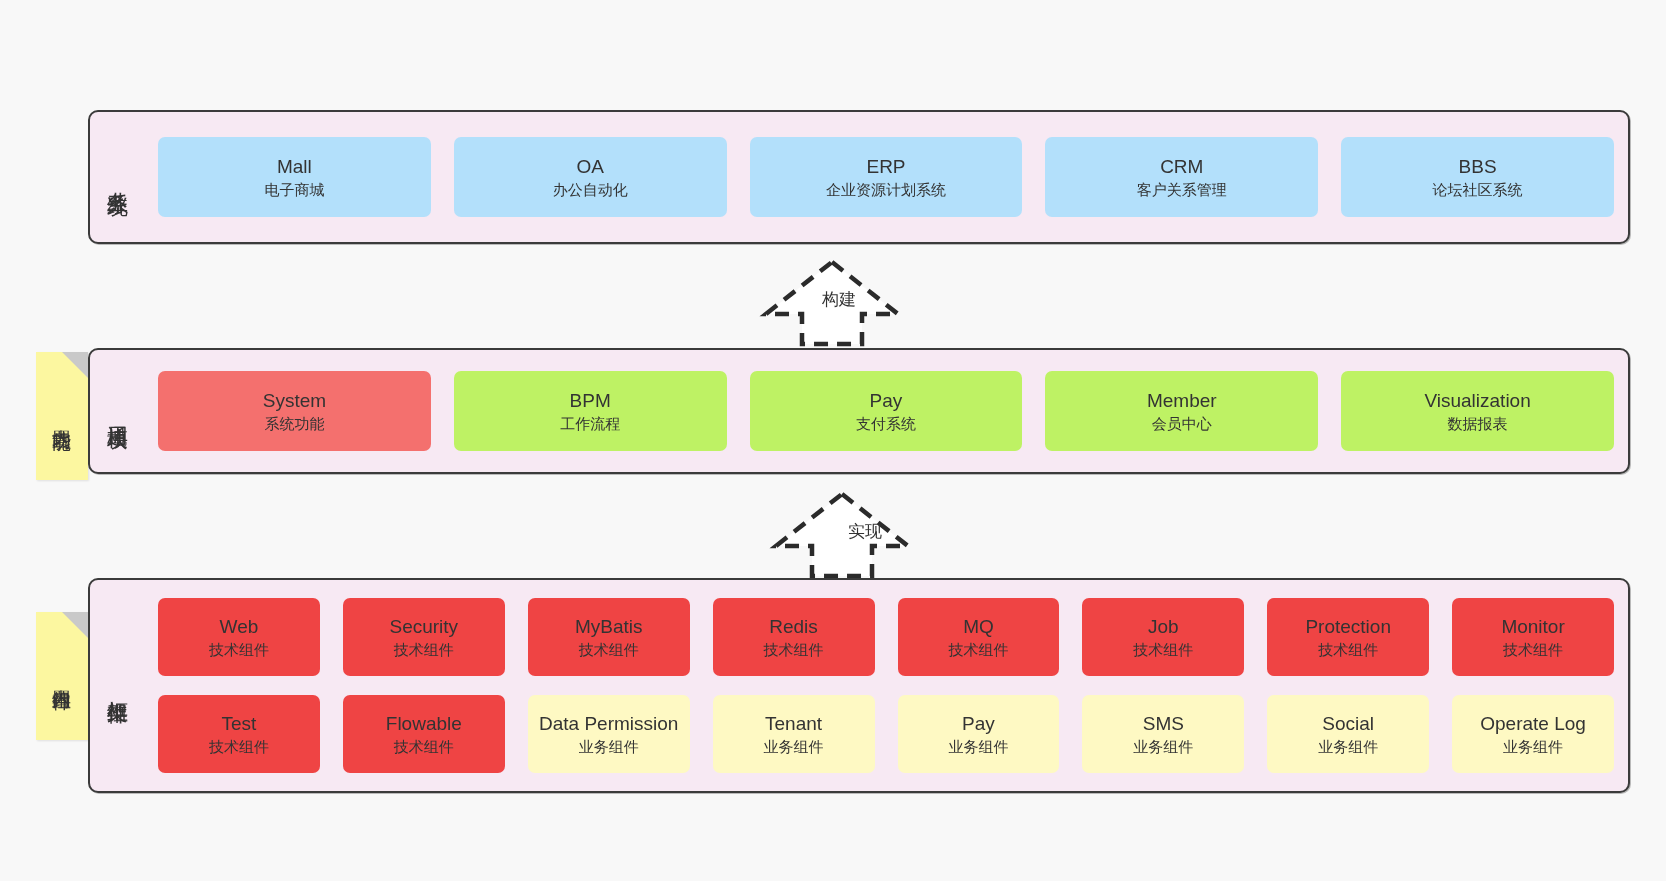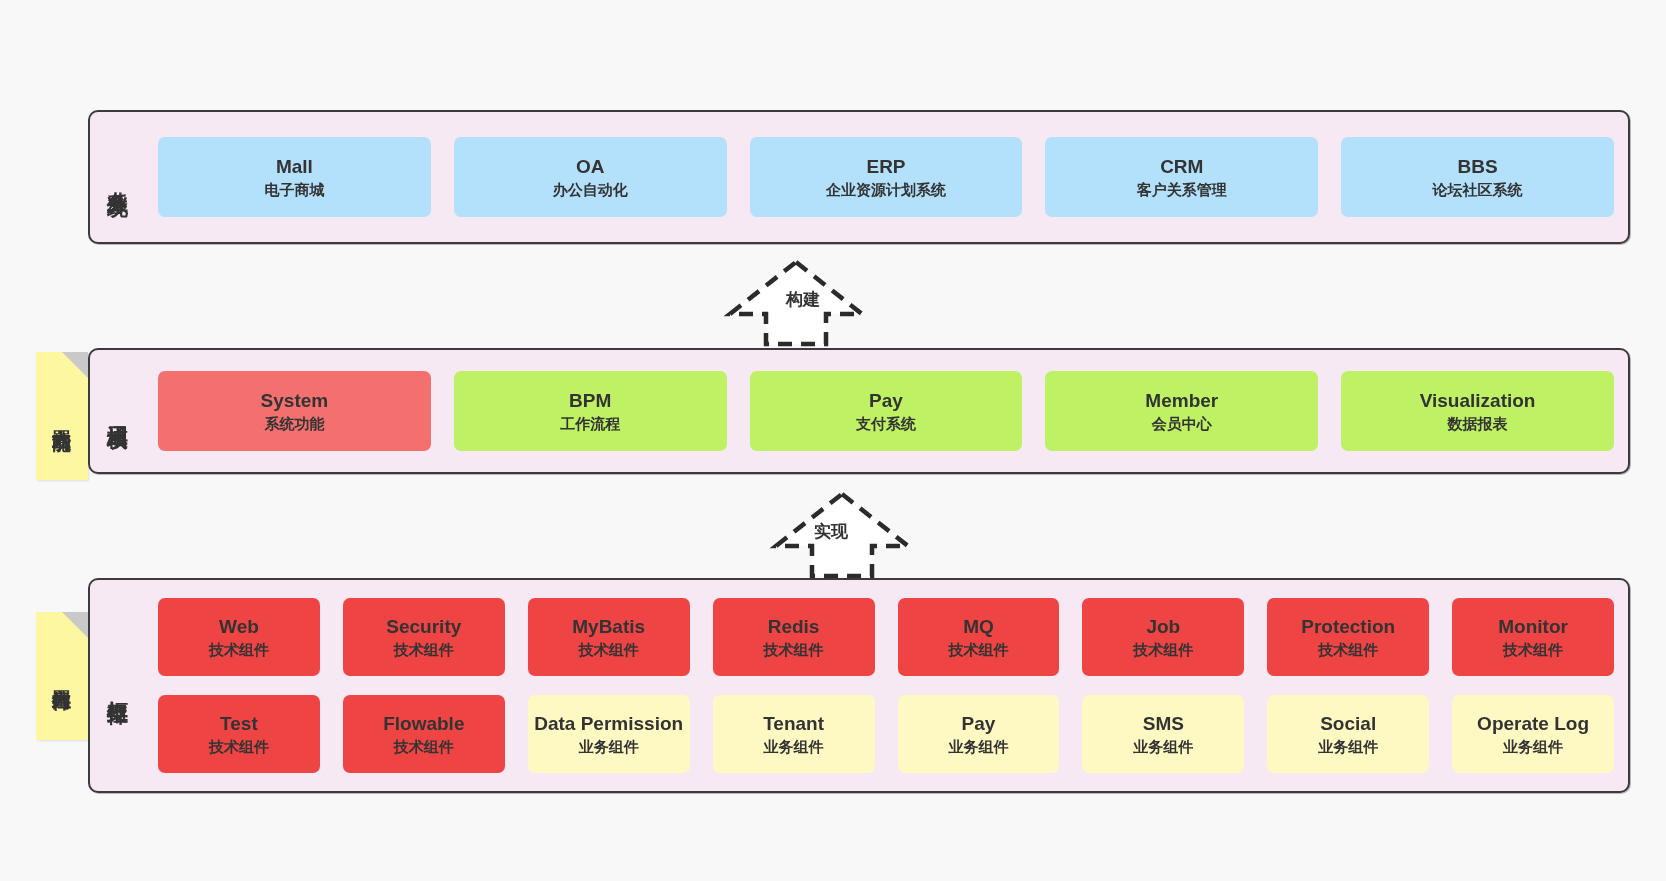--- a/index.html
+++ b/index.html
@@ -9,21 +9,20 @@
     background: #f8f8f8;
     font-family: "Liberation Sans", "DejaVu Sans", sans-serif;
     overflow: hidden;
   }
 
   #canvas {
     position: relative;
     width: 1666px;
     height: 691px;
     background: #f8f8f8;
-    font-weight: bold;
   }
 
   
   .layer {
     position: absolute;
     background: #f7e9f3;
     border: 2px solid #3b3b3b;
     border-radius: 10px;
     display: flex;
     align-items: stretch;
@@ -146,21 +145,21 @@
           <span class="cn">客户关系管理</span>
         </div>
         <div class="card c-blue h-lg">
           <span class="en">BBS</span>
           <span class="cn">论坛社区系统</span>
         </div>
       </div>
     </div>
   </div>
 
-  <div class="arrow" style="left:726px; top:258px;">
+  <div class="arrow" style="left:762px; top:258px;">
     <svg width="140" height="88" viewBox="0 0 140 88">
       <path d="M70 4 L136 56 L100 56 L100 86 L40 86 L40 56 L4 56 Z" fill="#ffffff" stroke="#2b2b2b" stroke-width="4.5" stroke-dasharray="14 9" stroke-linejoin="miter"></path>
     </svg>
     <span class="arrow-label" style="left:60px; top:30px;">构建</span>
   </div>
 
   <div class="sticky" style="left:36px; top:352px; width:52px; height:128px;">
     <span class="fold"></span>
     <span>内置功能</span>
   </div>
@@ -190,21 +189,21 @@
           <span class="cn">数据报表</span>
         </div>
       </div>
     </div>
   </div>
 
   <div class="arrow" style="left:772px; top:490px;">
     <svg width="140" height="88" viewBox="0 0 140 88">
       <path d="M70 4 L136 56 L100 56 L100 86 L40 86 L40 56 L4 56 Z" fill="#ffffff" stroke="#2b2b2b" stroke-width="4.5" stroke-dasharray="14 9" stroke-linejoin="miter"></path>
     </svg>
-    <span class="arrow-label" style="left:42px; top:30px;">实现</span>
+    <span class="arrow-label" style="left:76px; top:30px;">实现</span>
   </div>
 
   <div class="sticky" style="left:36px; top:612px; width:52px; height:128px;">
     <span class="fold"></span>
     <span>内置组件</span>
   </div>
 
   <div class="layer" id="layer-framework" style="left:88px; top:578px; width:1542px; height:215px;">
     <div class="layer-title">框架组件</div>
     <div class="layer-body">

